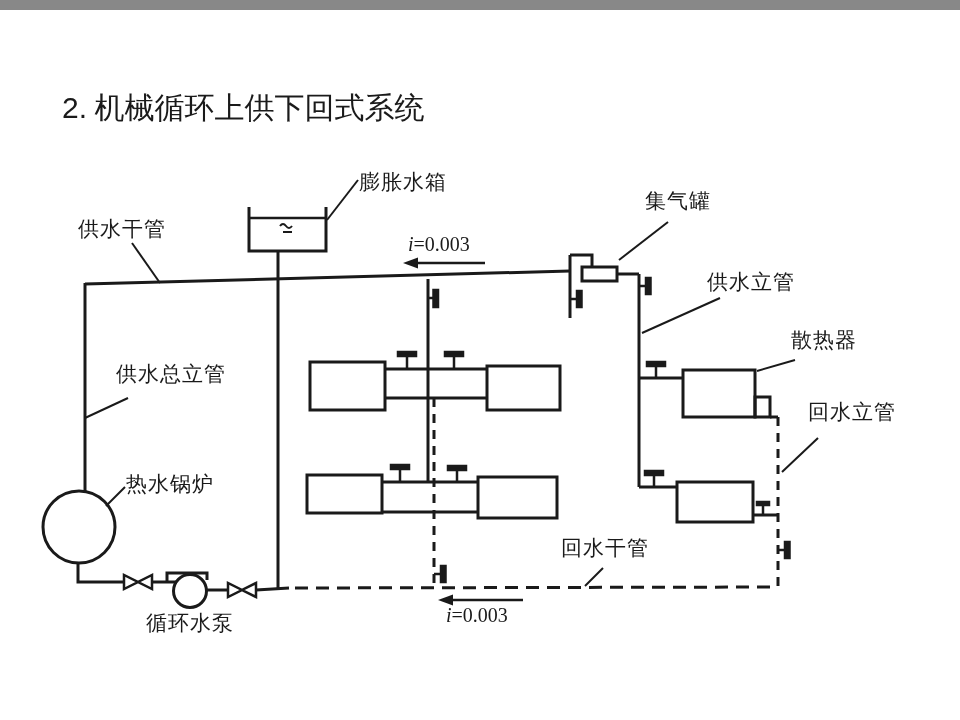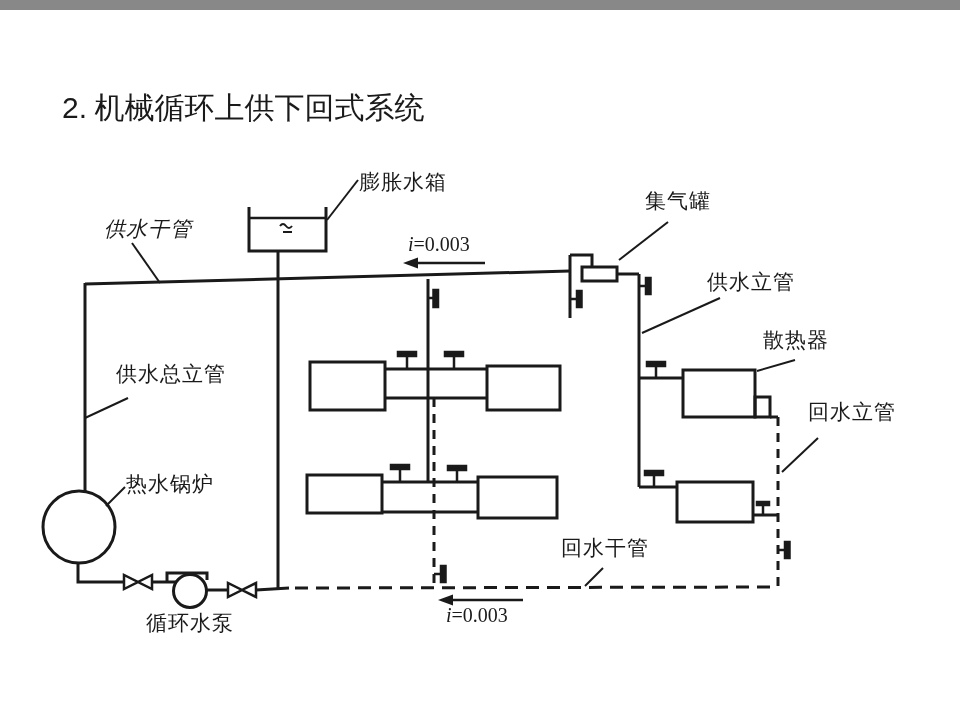--- a/index.html
+++ b/index.html
@@ -188,24 +188,24 @@
       <path d="M720,288 L642,323"></path>
       <path d="M795,350 L757,361"></path>
       <path d="M128,388 L85,408"></path>
       <path d="M818,428 L782,462"></path>
       <path d="M125,477 L106,496"></path>
       <path d="M603,558 L585,576"></path>
     </g>
   </svg>
 
   <div class="lbl" style="left:359px; top:161px;">膨胀水箱</div>
-  <div class="lbl" style="left:104px;  top:208px;font-style:italic;">供水干管</div>
+  <div class="lbl" style="left:78px;  top:208px;">供水干管</div>
   <div class="lbl" style="left:645px; top:180px;">集气罐</div>
   <div class="lbl" style="left:707px; top:261px;">供水立管</div>
-  <div class="lbl" style="left:763px; top:319px;">散热器</div>
+  <div class="lbl" style="left:791px; top:319px;">散热器</div>
   <div class="lbl" style="left:116px; top:353px;">供水总立管</div>
   <div class="lbl" style="left:808px; top:391px;">回水立管</div>
   <div class="lbl" style="left:126px; top:463px;text-align:right;">热水锅炉</div>
   <div class="lbl" style="left:561px; top:527px;font-family:Liberation Serif, serif;">回水干管</div>
   <div class="lbl" style="left:146px; top:602px;">循环水泵</div>
 
   <div class="lbl slope" style="left:408px; top:223px;"><span class="i">i</span><span>=0.003</span></div>
   <div class="lbl slope" style="left:446px; top:594px;"><span class="i">i</span><span>=0.003</span></div>
 
 

